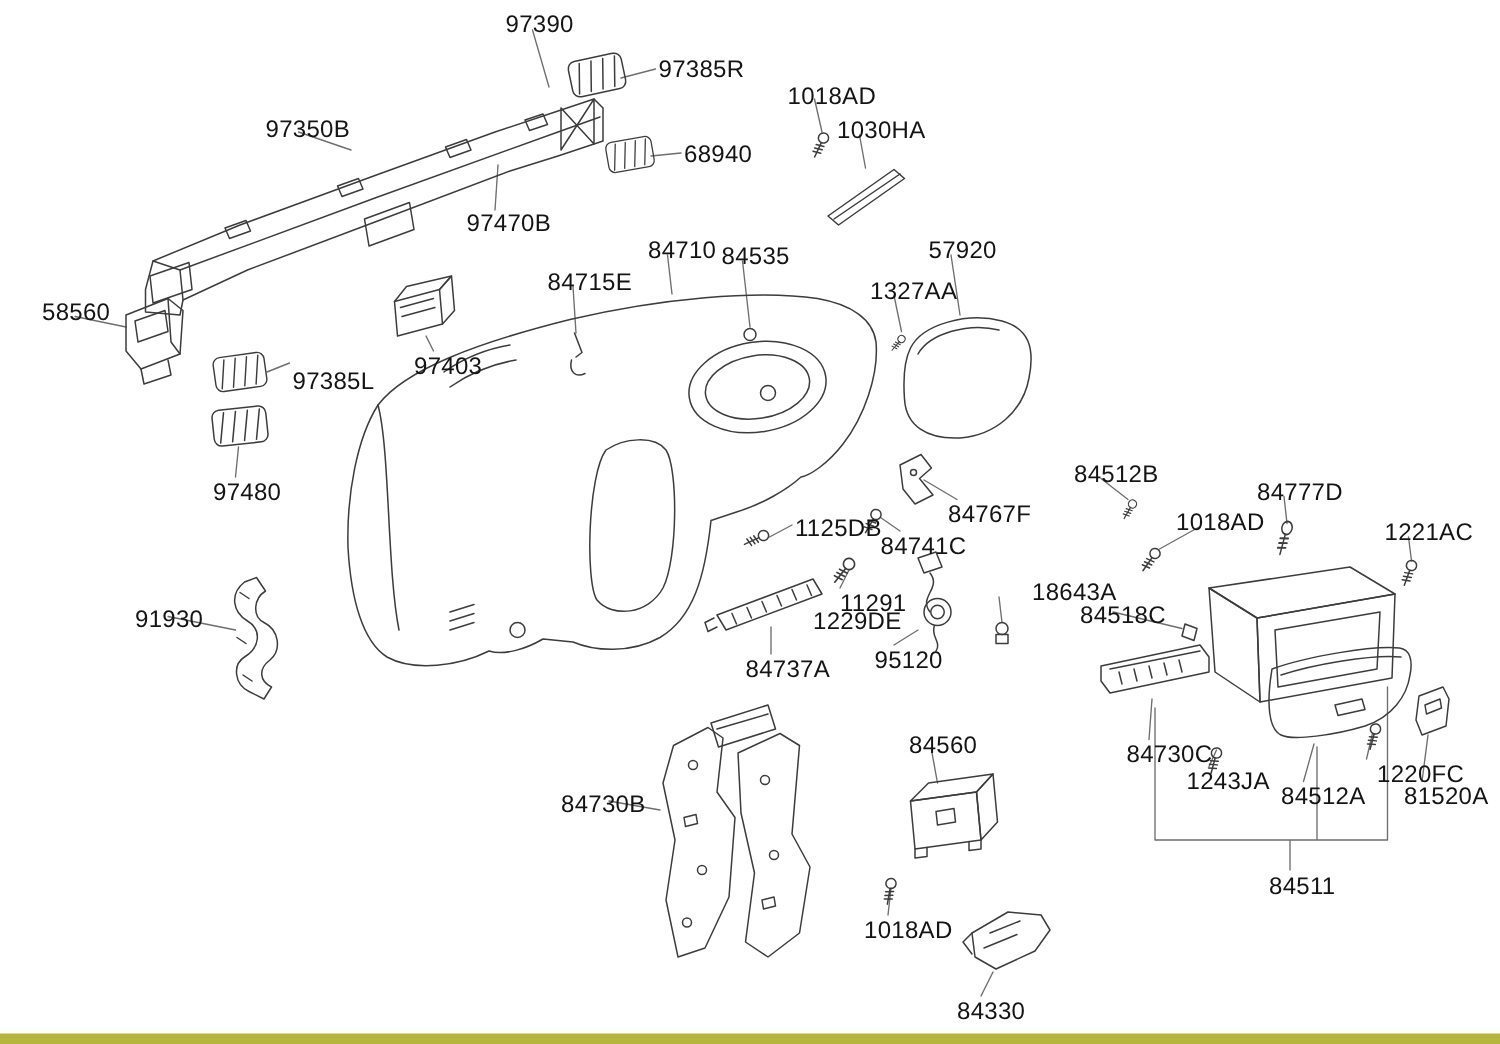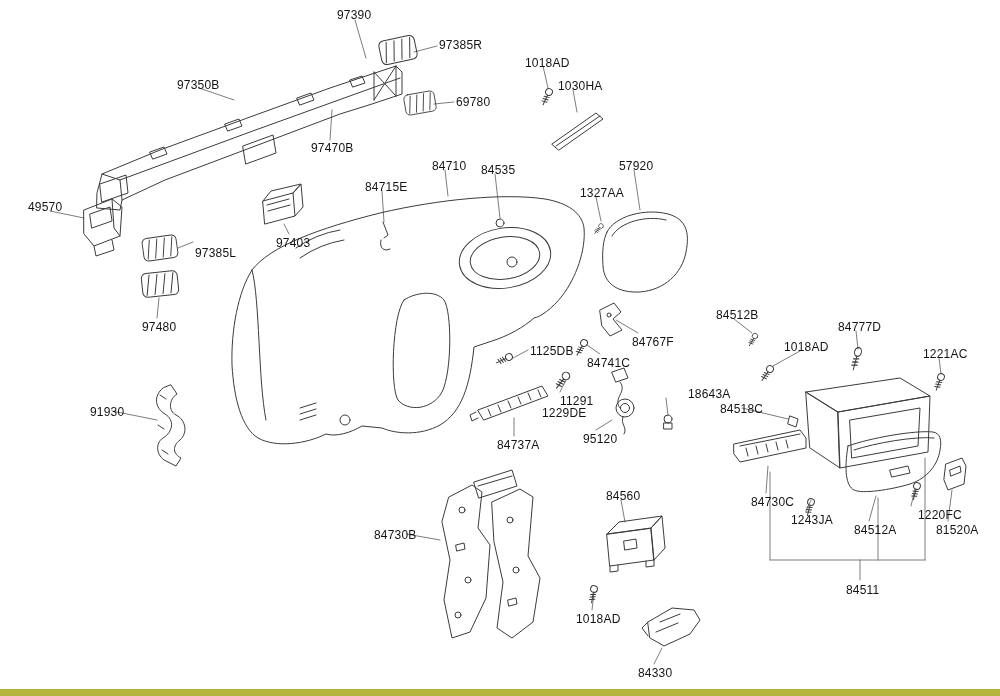--- a/index.html
+++ b/index.html
@@ -2,21 +2,21 @@
 <html><head>
 <meta charset="utf-8">
 <style>
   html,body{margin:0;padding:0;background:#fff;}
   .stage{
     position:relative;width:1000px;height:696px;background:#ffffff;
     overflow:hidden;font-family:"Liberation Sans",sans-serif;
   }
   .artwork{position:absolute;left:0;top:0;}
   .part-label{
-    position:absolute;font-size:12px;color:#141414;white-space:nowrap;
+    position:absolute;font-size:16px;color:#141414;white-space:nowrap;
     letter-spacing:0.2px;
   }
   .watermark{
     position:absolute;left:276px;top:316px;
     font-family:"Liberation Serif",serif;font-size:44px;font-weight:400;
     letter-spacing:7px;color:#a9b8c6;opacity:.55;user-select:none;
   }
   .footer-bar{
     position:absolute;left:0;bottom:0;width:1000px;height:7px;background:#b5b43c;
   }
@@ -241,30 +241,30 @@
       <use href="#screw" transform="translate(811,502) rotate(15)"></use>
       <use href="#screw" transform="translate(917,486) rotate(15)"></use>
       <use href="#screw" transform="translate(594,589) rotate(10)"></use>
     </g>
   </svg>
 
 
   <span class="part-label" style="left:337px;top:8px">97390</span>
   <span class="part-label" style="left:439px;top:38px">97385R</span>
   <span class="part-label" style="left:177px;top:78px">97350B</span>
-  <span class="part-label" style="left:456px;top:95px">69780</span>
+  <span class="part-label" style="left:456px;top:95px">68940</span>
   <span class="part-label" style="left:525px;top:56px">1018AD</span>
   <span class="part-label" style="left:558px;top:79px">1030HA</span>
   <span class="part-label" style="left:311px;top:141px">97470B</span>
   <span class="part-label" style="left:432px;top:159px">84710</span>
   <span class="part-label" style="left:481px;top:163px">84535</span>
   <span class="part-label" style="left:365px;top:180px">84715E</span>
   <span class="part-label" style="left:580px;top:186px">1327AA</span>
   <span class="part-label" style="left:619px;top:159px">57920</span>
-  <span class="part-label" style="left:28px;top:200px">49570</span>
+  <span class="part-label" style="left:28px;top:200px">58560</span>
   <span class="part-label" style="left:195px;top:246px">97385L</span>
   <span class="part-label" style="left:276px;top:236px">97403</span>
   <span class="part-label" style="left:142px;top:320px">97480</span>
   <span class="part-label" style="left:716px;top:308px">84512B</span>
   <span class="part-label" style="left:838px;top:320px">84777D</span>
   <span class="part-label" style="left:784px;top:340px">1018AD</span>
   <span class="part-label" style="left:923px;top:347px">1221AC</span>
   <span class="part-label" style="left:90px;top:405px">91930</span>
   <span class="part-label" style="left:530px;top:344px">1125DB</span>
   <span class="part-label" style="left:632px;top:335px">84767F</span>

